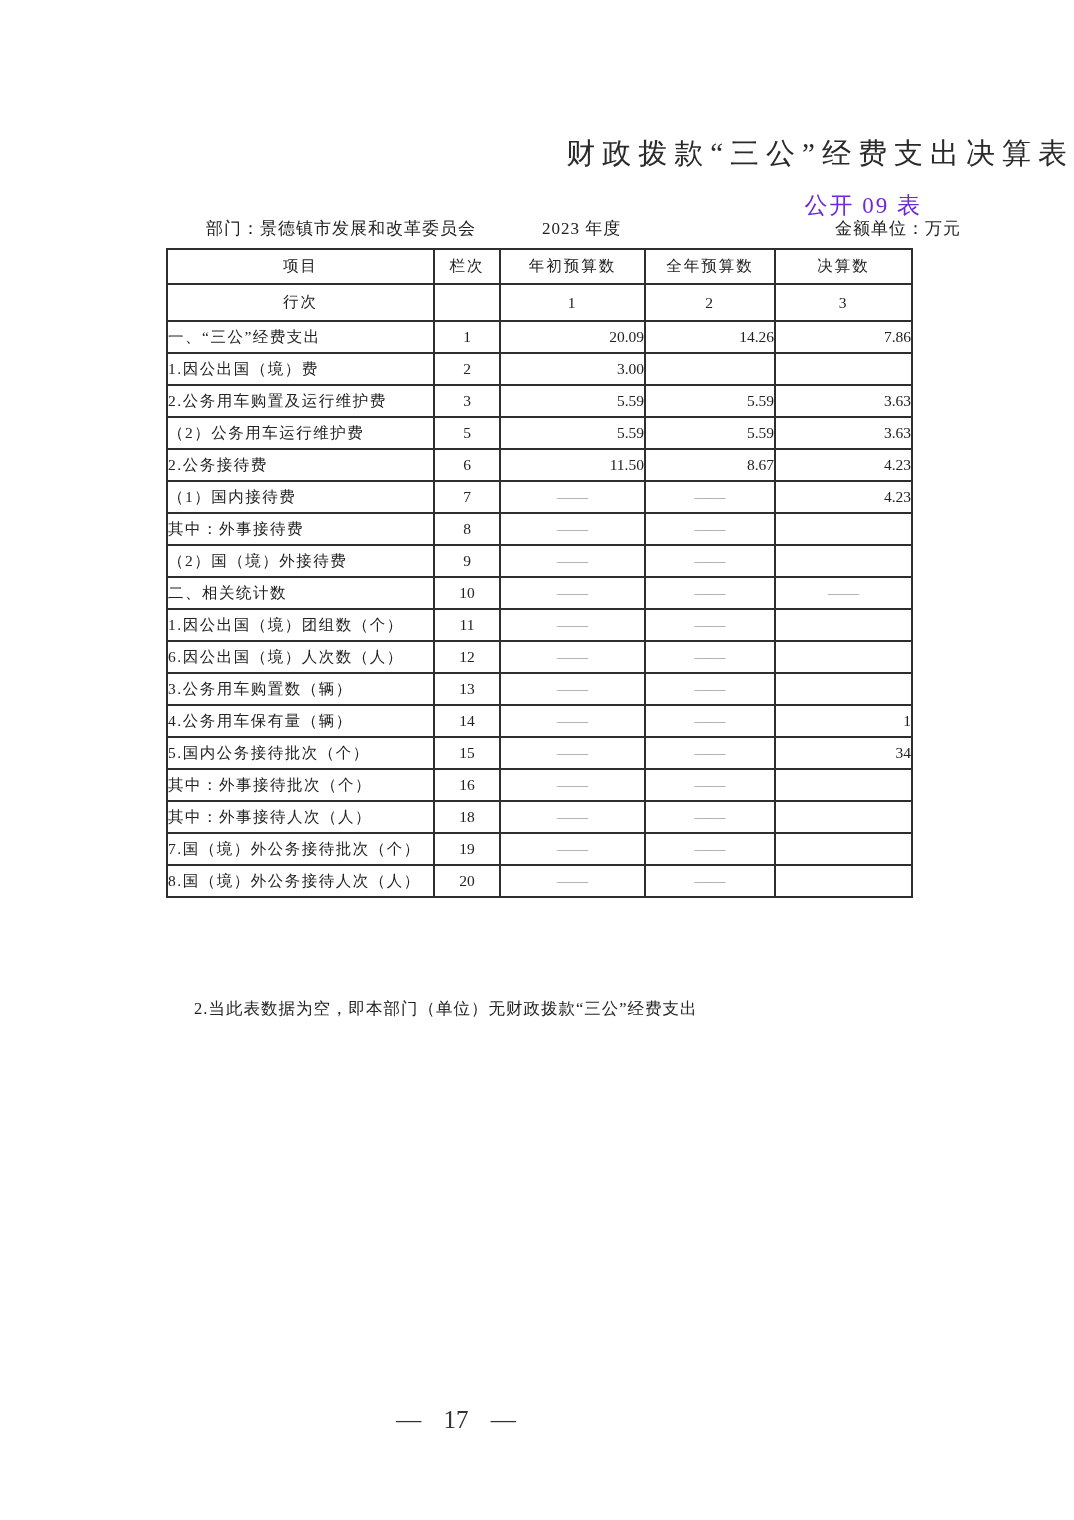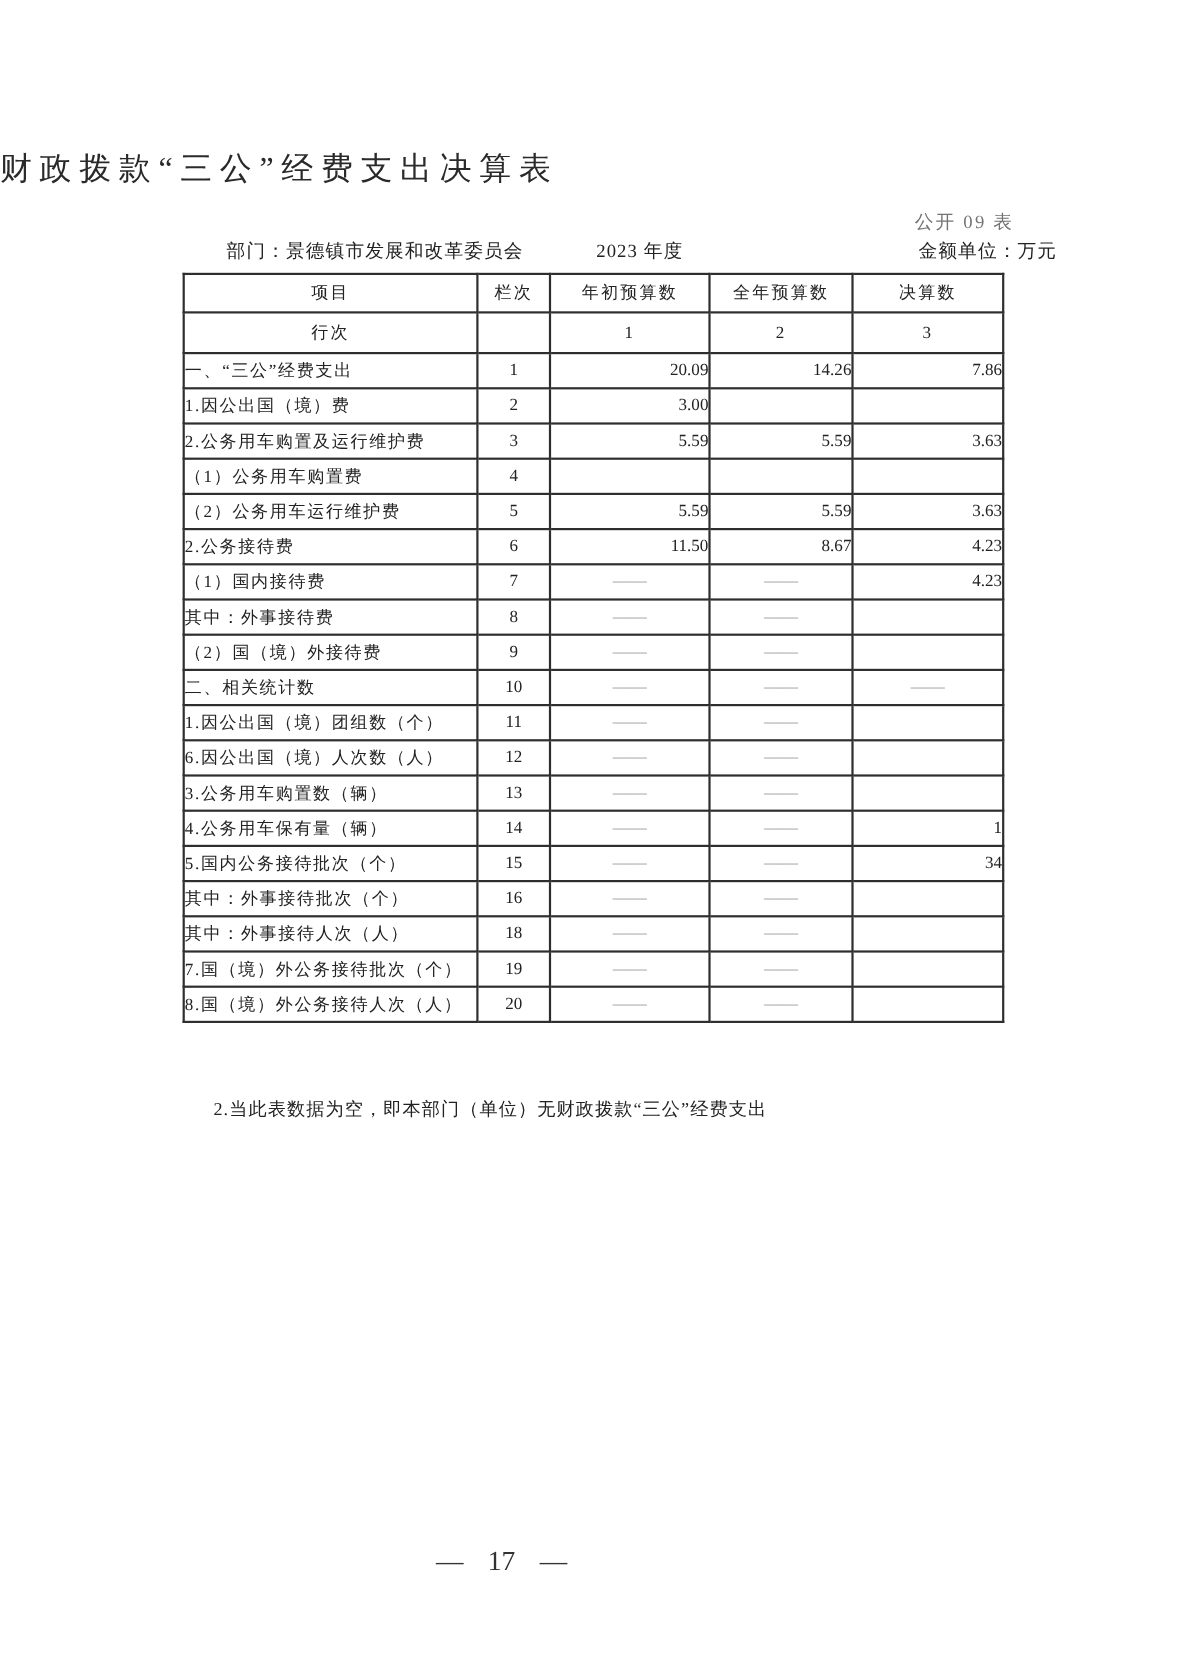--- a/index.html
+++ b/index.html
@@ -5,26 +5,26 @@
   html,body{margin:0;padding:0;}
   body{
     width:1074px;height:1520px;background:#ffffff;
     font-family:"Liberation Serif","DejaVu Serif",serif;
     color:#1f1f1f;position:relative;overflow:hidden;
   }
   .page{position:absolute;inset:0;background:#fff;}
 
   .title{
     position:absolute;top:134px;left:0;width:1074px;
-    text-align:left;font-size:29px;font-weight:400;
+    text-align:right;font-size:29px;font-weight:400;
     letter-spacing:7px;color:#2a2a2a;white-space:nowrap;
   }
   .form-code{
     position:absolute;top:190px;left:166px;width:756px;
-    text-align:right;font-size:17px;letter-spacing:2px;color:#737373;
+    text-align:right;font-size:23px;letter-spacing:2px;color:#6d28d9;
   }
   .meta{
     position:absolute;top:217px;left:167px;width:755px;height:24px;
     font-size:17px;color:#222;letter-spacing:1px;margin-left:39px;
   }
   .meta .dept{position:absolute;left:0;top:0;}
   .meta .year{position:absolute;left:336px;top:0;}
   .meta .unit{position:absolute;right:0;top:0;}
 
   table.main{
@@ -120,27 +120,20 @@
           <td class="num"></td>
         </tr>
         <tr>
           <td class="item indent-1">2.公务用车购置及运行维护费</td>
           <td class="line">3</td>
           <td class="num">5.59</td>
           <td class="num">5.59</td>
           <td class="num">3.63</td>
         </tr>
         <tr>
-          <td class="item indent-2">（1）公务用车购置费</td>
-          <td class="line">4</td>
-          <td class="num"></td>
-          <td class="num"></td>
-          <td class="num"></td>
-        </tr>
-        <tr>
           <td class="item indent-2">（2）公务用车运行维护费</td>
           <td class="line">5</td>
           <td class="num">5.59</td>
           <td class="num">5.59</td>
           <td class="num">3.63</td>
         </tr>
         <tr>
           <td class="item indent-1">2.公务接待费</td>
           <td class="line">6</td>
           <td class="num">11.50</td>

